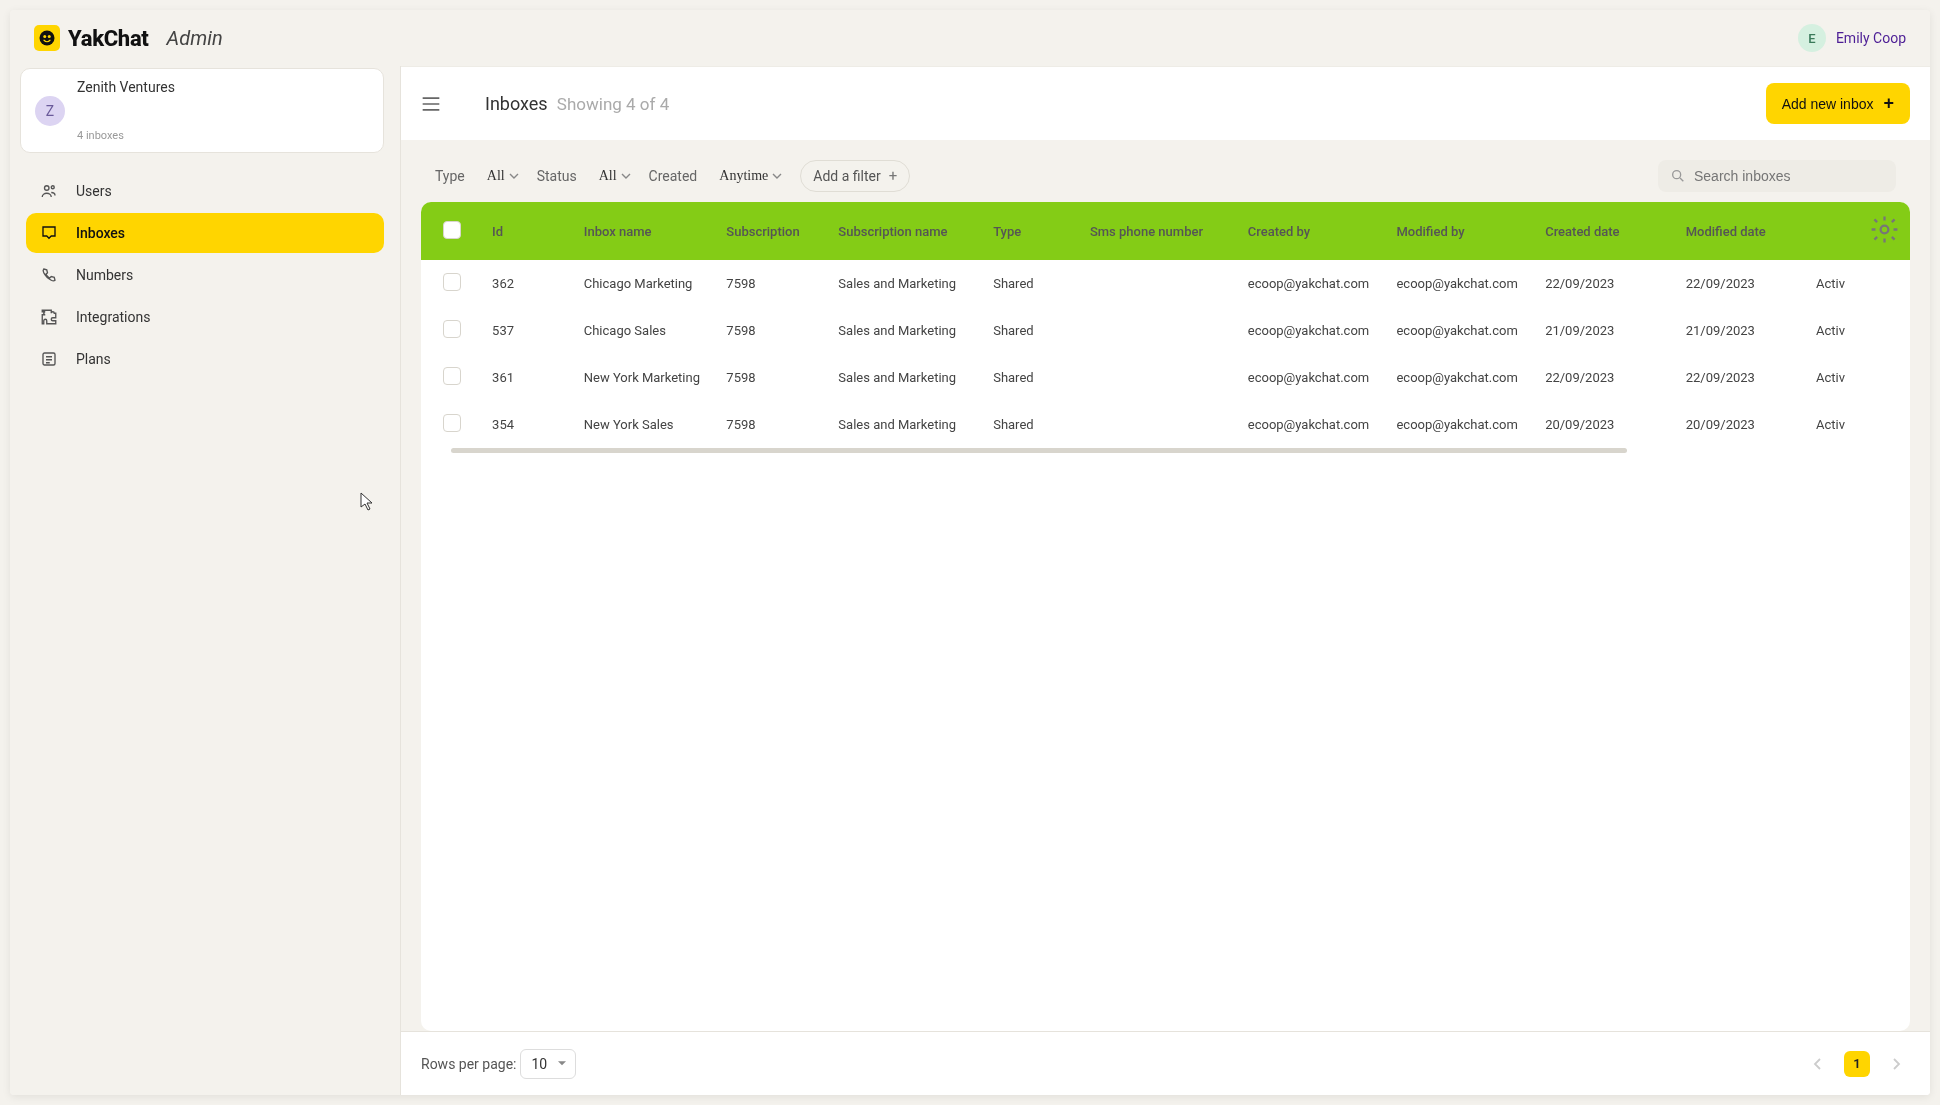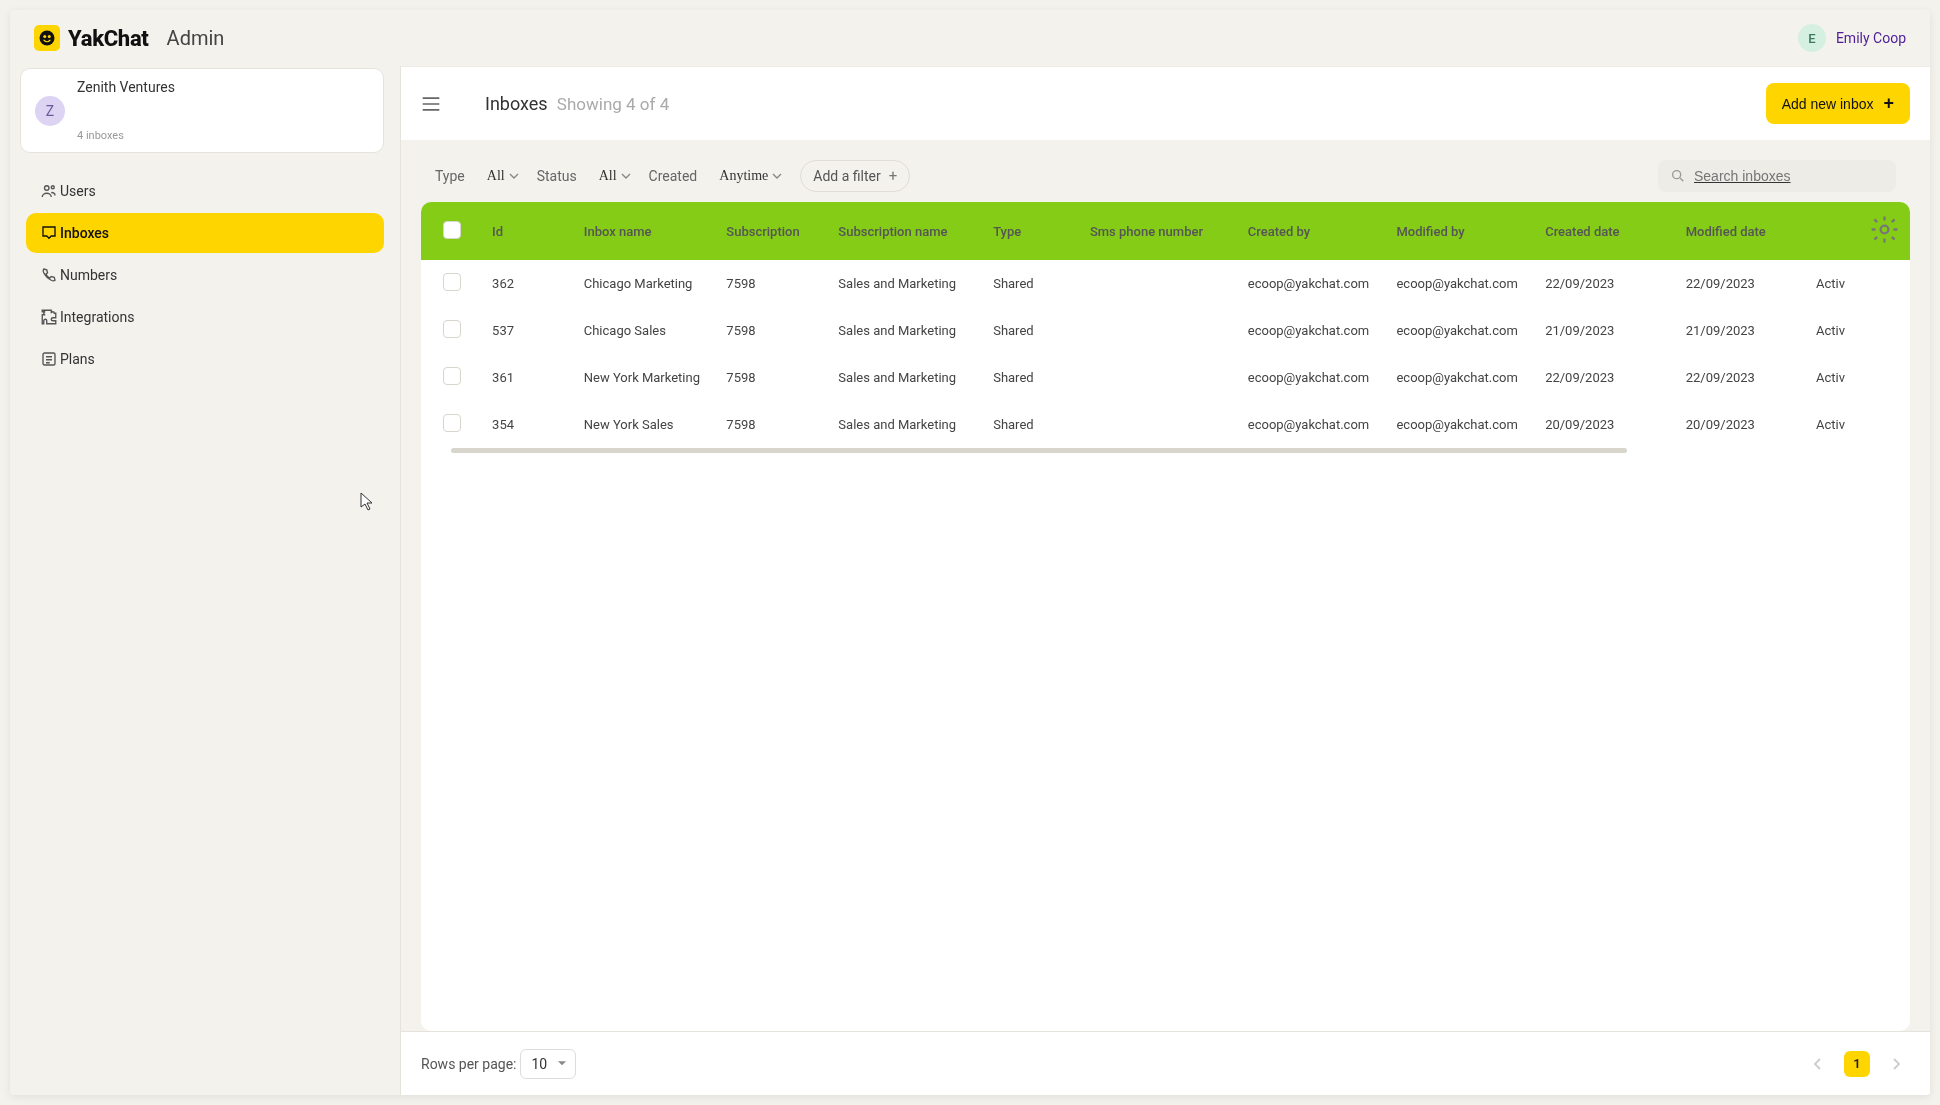--- a/index.html
+++ b/index.html
@@ -37,21 +37,21 @@
 }
 .brand-logo {
   width: 26px; height: 26px;
   background: #ffd500;
   border-radius: 5px;
   display: flex; align-items: center; justify-content: center;
   position: relative;
 }
 .brand-logo svg { width: 18px; height: 18px; }
 .brand-name { font-weight: 800; font-size: 22px; color: #111; letter-spacing: -0.3px;}
-.brand-admin { font-size: 20px; color: #444; margin-left: 10px; font-weight: 400;}
+.brand-admin { font-size: 20px; color: #444; margin-left: 10px; font-weight: 400; font-style: italic;}
 .user-chip {
   display: flex; align-items: center; gap: 10px;
 }
 .user-avatar-small {
   width: 28px; height: 28px; border-radius: 50%;
   background: #d5f0e0; display: flex; align-items: center; justify-content: center;
   font-size: 13px; color: #3a7a5a; font-weight: 500;
 }
 .user-name-top { font-size: 14px; color: #4c1d95; }
 
@@ -78,21 +78,21 @@
 }
 .org-text { display: flex; flex-direction: column; gap: 33px; }
 .org-name { font-size: 14px; color: #333; }
 .org-sub { font-size: 11px; color: #999; margin-top: 1px;}
 .nav {
   margin-top: 8px;
   display: flex; flex-direction: column; gap: 2px;
   padding: 0 16px;
 }
 .nav-item {
-  display: flex; align-items: center; gap: 2px;
+  display: flex; align-items: center; gap: 18px;
   padding: 11px 14px;
   border-radius: 10px;
   cursor: pointer;
   color: #333;
   font-size: 14px;
 }
 .nav-item.active {
   background: #ffd500;
   color: #111;
   font-weight: 500;
@@ -149,21 +149,21 @@
   border: 1px solid #e0ddd5;
   border-radius: 16px;
   padding: 6px 12px;
   display: flex; align-items: center; gap: 8px;
   font-size: 14px; color: #555;
   cursor: pointer;
 }
 .search-wrap {
   background: #eeece6; border-radius: 8px;
   display: flex; align-items: center; gap: 8px;
-  padding: 8px 12px; width: 238px; text-decoration: underline;
+  padding: 8px 12px; width: 238px;
 }
 .search-wrap input {
   border: none; background: transparent; outline: none;
   font-size: 14px; color: #555; flex: 1;
 }
 .search-wrap svg { width: 16px; height: 16px; color: #999;}
 
 .table-card {
   background: #fff; border-radius: 10px;
   flex: 1; overflow: hidden; padding-bottom: 10px;

